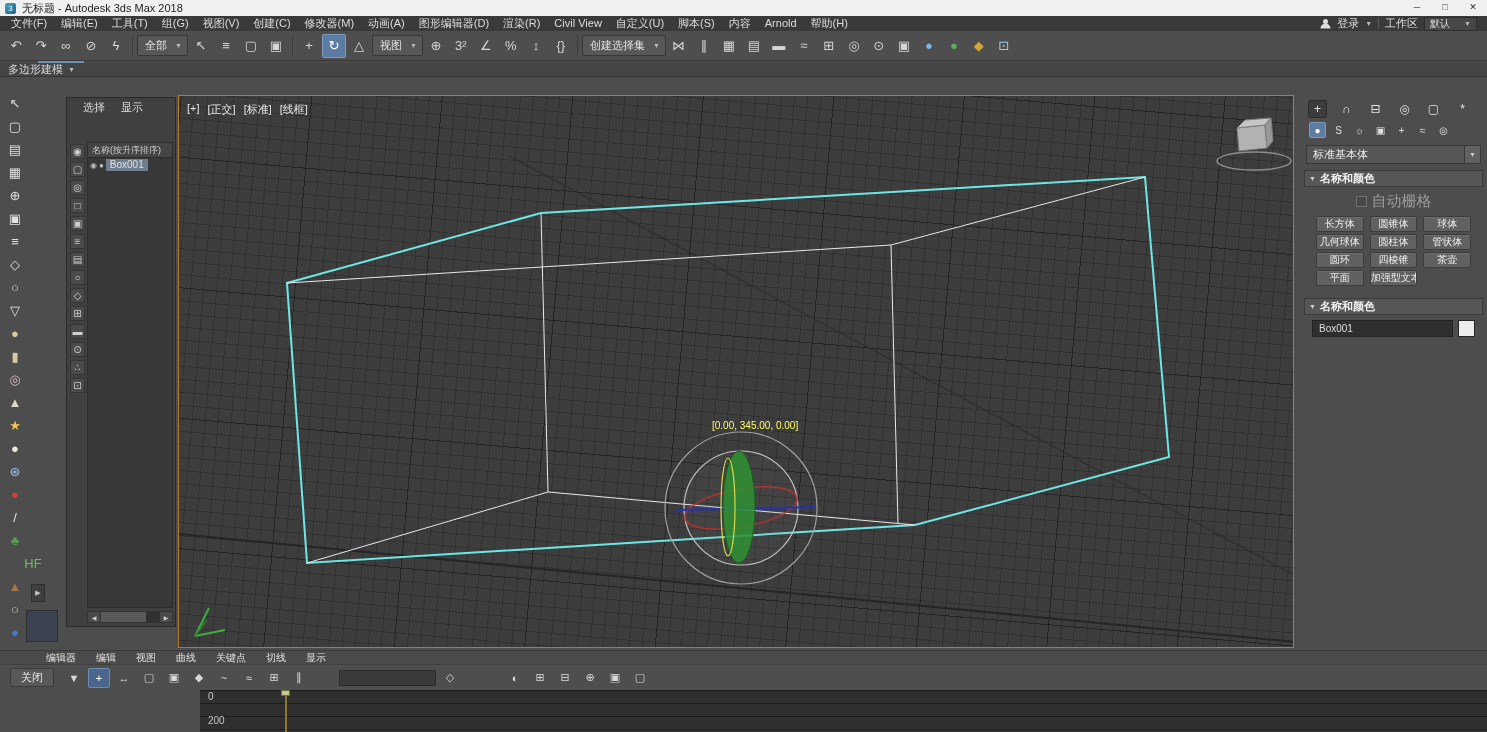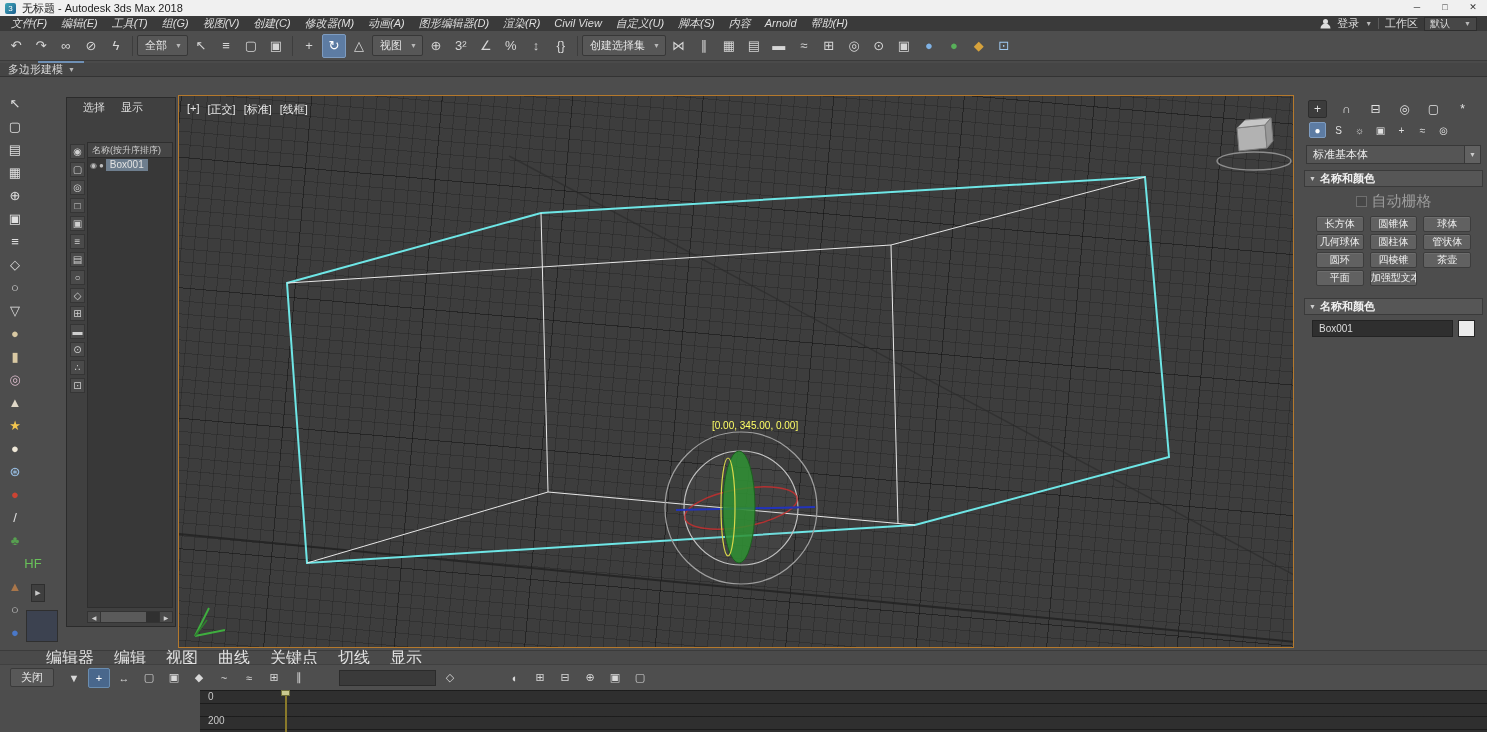--- a/index.html
+++ b/index.html
@@ -7,21 +7,21 @@
   .abs{position:absolute;}
 
   
   .titlebar{left:0;top:0;width:1487px;height:16px;background:#f0f0f0;display:flex;align-items:center;color:#1c1c1c;font-size:11px;}
   .app-icon{width:11px;height:11px;margin:0 6px 0 5px;border-radius:2px;background:linear-gradient(135deg,#3fa7b8,#1d5f8f);display:flex;align-items:center;justify-content:center;color:#fff;font-size:8px;}
   .tb-controls{margin-left:auto;display:flex;height:16px;}
   .tb-controls span{width:28px;text-align:center;line-height:15px;font-size:9px;color:#333;}
 
   
   .menubar{left:0;top:16px;width:1487px;height:15px;background:#3a3a3a;display:flex;align-items:center;color:#dedede;font-size:11px;padding-left:4px;box-sizing:border-box;}
-  .menu-item{padding:0 7px;line-height:15px;white-space:nowrap;font-style:italic;}
+  .menu-item{padding:0 7px;line-height:15px;white-space:nowrap;}
   .mb-right{margin-left:auto;display:flex;align-items:center;gap:6px;padding-right:10px;}
   .mb-sep{width:1px;height:11px;background:#5a5a5a;}
   .caret{font-size:7px;color:#b8b8b8;}
   .ws-box{background:#474747;border:1px solid #2d2d2d;height:12px;display:flex;align-items:center;gap:14px;padding:0 5px;font-size:10px;}
 
   
   .main-toolbar{left:0;top:31px;width:1487px;height:30px;background:#4e4e4e;border-bottom:1px solid #3a3a3a;display:flex;align-items:center;padding:0 4px;box-sizing:border-box;gap:1px;}
   .tbtn{min-width:22px;height:22px;display:flex;align-items:center;justify-content:center;font-size:13px;color:#d6d6d6;border-radius:2px;border:1px solid transparent;}
   .tbtn.active{background:#5d7ca3;border-color:#7e9cc0;color:#fff;}
   .tsep{width:1px;height:20px;background:#3d3d3d;margin:0 3px;}
@@ -82,21 +82,21 @@
   .roll-body{padding:4px 2px 6px;}
   .autogrid{display:flex;align-items:center;justify-content:center;gap:5px;color:#9b9b9b;font-size:15px;margin:1px 0 5px;}
   .checkbox{width:9px;height:9px;background:#474747;border:1px solid #6f6f6f;}
   .btn-grid{display:grid;grid-template-columns:1fr 1fr 1fr;gap:2px 6px;padding:0 10px;}
   .cmd-btn{height:14px;line-height:14px;background:#616161;border:1px solid #3c3c3c;border-radius:2px;font-size:10px;color:#f0f0f0;text-align:center;box-shadow:inset 0 1px 0 rgba(255,255,255,0.08);overflow:hidden;white-space:nowrap;}
   .nc-body{display:flex;gap:5px;padding:5px 8px 6px;align-items:center;}
   .name-field{flex:1;height:15px;background:#2f2f2f;border:1px solid #232323;color:#dddddd;font-size:10px;line-height:15px;padding-left:6px;}
   .color-swatch{width:15px;height:15px;background:#ececec;border:1px solid #262626;}
 
   
-  .bottom-menus{left:0;top:650px;width:1487px;height:14px;background:#4a4a4a;border-top:1px solid #3b3b3b;display:flex;align-items:center;padding-left:36px;box-sizing:border-box;font-size:16px;color:#e0e0e0;}
+  .bottom-menus{left:0;top:650px;width:1487px;height:14px;background:#4a4a4a;border-top:1px solid #3b3b3b;display:flex;align-items:center;padding-left:36px;box-sizing:border-box;font-size:10px;color:#e0e0e0;}
   .bmenu-item{padding:0 10px;line-height:14px;}
   .bottom-toolbar{left:0;top:664px;width:1487px;height:26px;background:#4e4e4e;border-top:1px solid #404040;display:flex;align-items:center;padding-left:10px;box-sizing:border-box;gap:3px;}
   .close-btn{height:17px;line-height:16px;padding:0 10px;background:#585858;border:1px solid #3a3a3a;border-radius:2px;font-size:11px;color:#eaeaea;margin-right:6px;}
   .bbtn{width:20px;height:18px;display:flex;align-items:center;justify-content:center;font-size:11px;color:#d8d8d8;border-radius:2px;border:1px solid transparent;}
   .bbtn.active{background:#49678c;border-color:#6a8db0;color:#fff;}
   .bt-input{width:95px;height:14px;background:#3a3a3a;border:1px solid #2b2b2b;margin-left:26px;}
   .bt-rgroup{margin-left:40px;display:flex;gap:3px;}
 
   .tracks{left:0;top:690px;width:1487px;height:42px;}
   .track-tree{position:absolute;left:0;top:0;width:200px;height:42px;background:#4a4a4a;border-right:1px solid #333;overflow:hidden;}

